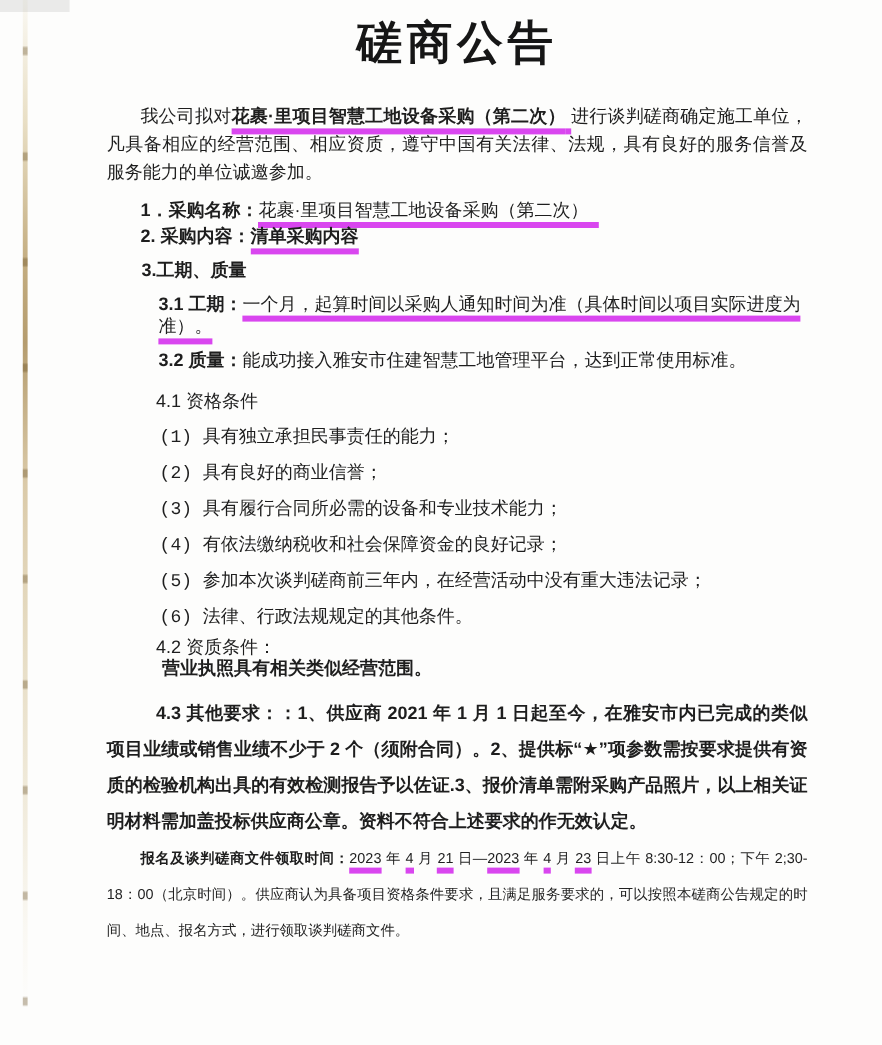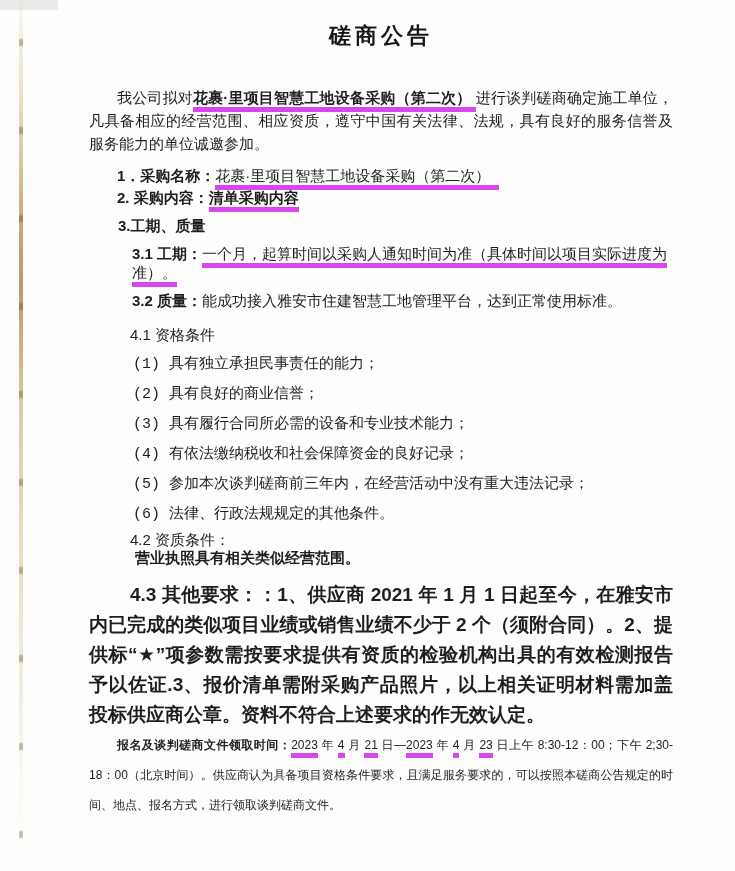--- a/index.html
+++ b/index.html
@@ -44,21 +44,21 @@
   }
   .content {
     position: absolute;
     left: 89px;
     top: 0;
     width: 584px;
   }
   .title {
     margin: 18px 0 0 0;
     text-align: center;
-    font-size: 22px;
+    font-size: 38px;
     line-height: 36px;
     font-weight: bold;
     letter-spacing: 4px;
     color: #161616;
   }
   .b { font-weight: bold; }
   .u { border-bottom: 5px solid #d946ef; padding-bottom: 1px; }
   .intro {
     margin: 32px 0 0 0;
     font-size: 15px;
@@ -70,21 +70,21 @@
   .item12   { margin: 3px 0 0 28px; }
   .item1    { margin: 11px 0 0 28px; }
   .h34      { margin: 9px 0 0 29px; font-weight: bold; }
   .sub3     { margin: 9px 0 0 43px; }
   .h41      { margin: 16px 0 0 41px; line-height: 17px; }
   .cond     { margin: 13px 0 0 44px; line-height: 17px; font-family: Liberation Mono, monospace; }
   .h42      { margin: 8px 0 0 41px; line-height: 17px; }
   .v42      { margin: 1px 0 0 46px; line-height: 17px; font-weight: bold; }
   .p43 {
     margin: 14px 0 0 0;
-    font-size: 19px;
+    font-size: 15px;
     line-height: 30px;
     font-weight: bold;
     text-align: justify;
     text-indent: 41px;
   }
   .preg {
     margin: 0;
     font-size: 12px;
     line-height: 30px;
     text-align: justify;

